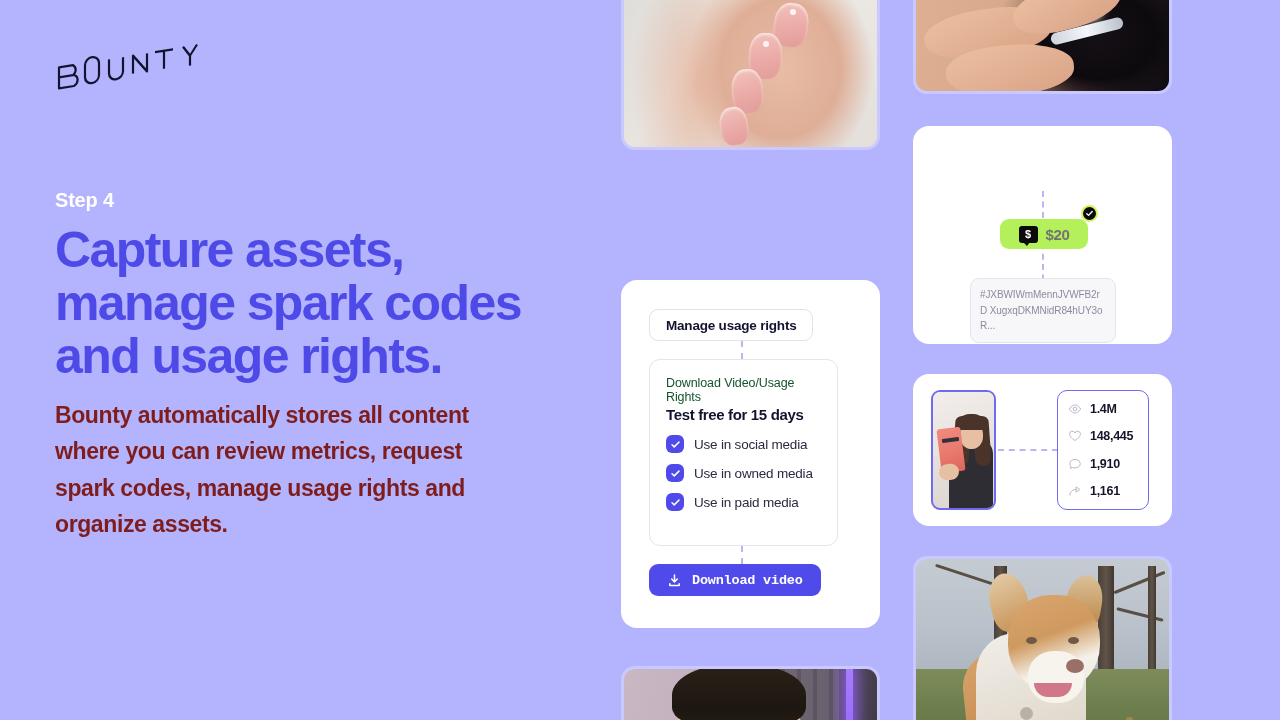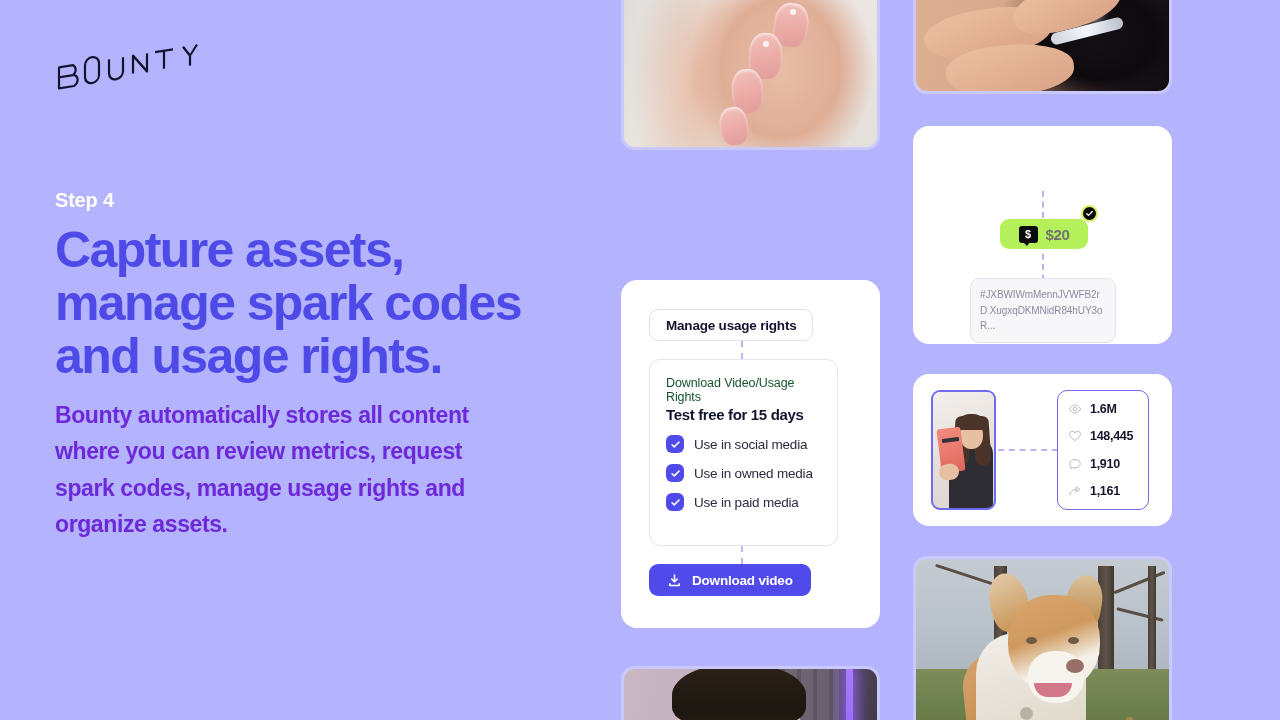--- a/index.html
+++ b/index.html
@@ -24,21 +24,21 @@
     font-size: 20px; font-weight: bold; color: #ffffff;
     letter-spacing: -0.2px; line-height: 1.2;
   }
   .headline {
     margin-top: 12px;
     font-size: 50px; font-weight: bold; color: #4e4ae8;
     line-height: 1.06; letter-spacing: -1.6px;
   }
   .body-copy {
     margin-top: 14px;
-    font-size: 23px; font-weight: bold; color: #6d28d9;
+    font-size: 23px; font-weight: bold; color: #7f1d1d;
     line-height: 1.58; letter-spacing: -0.4px;
     max-width: 470px;
   }
 
   .photo {
     position: absolute;
     border-radius: 14px;
     border: 3px solid #c9c9ff;
     overflow: hidden;
     background: #ddd;
@@ -119,21 +119,21 @@
     background: #4f4ae9; flex: none;
     display: flex; align-items: center; justify-content: center;
   }
   .chk svg { width: 11px; height: 11px; display:block; }
   .rights-label { font-size: 13.5px; color: #2a2a40; letter-spacing: -0.2px; }
 
   .dl-btn {
     display: inline-flex; align-items: center; gap: 10px;
     height: 32px; padding: 0 18px; margin-left: 8px;
     border-radius: 9px; background: #4f4ae9;
-    color: #fff; font-size: 13.5px; font-weight: bold; letter-spacing: -0.2px;
+    color: #fff; font-size: 13.5px; font-weight: bold; letter-spacing: -0.2px; font-family: Liberation Mono, monospace;
   }
   .dl-btn svg { width: 15px; height: 15px; display: block; }
 
   
   .ph-man { left: 621px; top: 666px; width: 259px; height: 190px; }
   .ph-man .bg {
     position: absolute; inset: 0;
     background: linear-gradient(100deg, #c9b7c4 0%, #c2aebd 42%, #6f6676 62%, #4d4554 80%, #3b3442 100%);
   }
   .ph-man .head {
@@ -521,21 +521,21 @@
       <div class="stat-dash"></div>
 
       <div class="stat-box">
         <div class="stat-row">
           <span>
             <svg viewBox="0 0 16 16" aria-hidden="true">
               <path d="M1.5 8 C3.5 4.6 6 3.4 8 3.4 C10 3.4 12.5 4.6 14.5 8 C12.5 11.4 10 12.6 8 12.6 C6 12.6 3.5 11.4 1.5 8 Z" fill="none" stroke="#b6b6c4" stroke-width="1.1"></path>
               <circle cx="8" cy="8" r="2.1" fill="none" stroke="#b6b6c4" stroke-width="1.1"></circle>
             </svg>
           </span>
-          <span class="stat-val">1.6M</span>
+          <span class="stat-val">1.4M</span>
         </div>
 
         <div class="stat-row">
           <span>
             <svg viewBox="0 0 16 16" aria-hidden="true">
               <path d="M8 13.2 C3.6 10.2 1.8 7.9 1.8 5.9 A3.2 3.2 0 0 1 8 4.6 A3.2 3.2 0 0 1 14.2 5.9 C14.2 7.9 12.4 10.2 8 13.2 Z" fill="none" stroke="#b6b6c4" stroke-width="1.1" stroke-linejoin="round"></path>
             </svg>
           </span>
           <span class="stat-val">148,445</span>
         </div>

